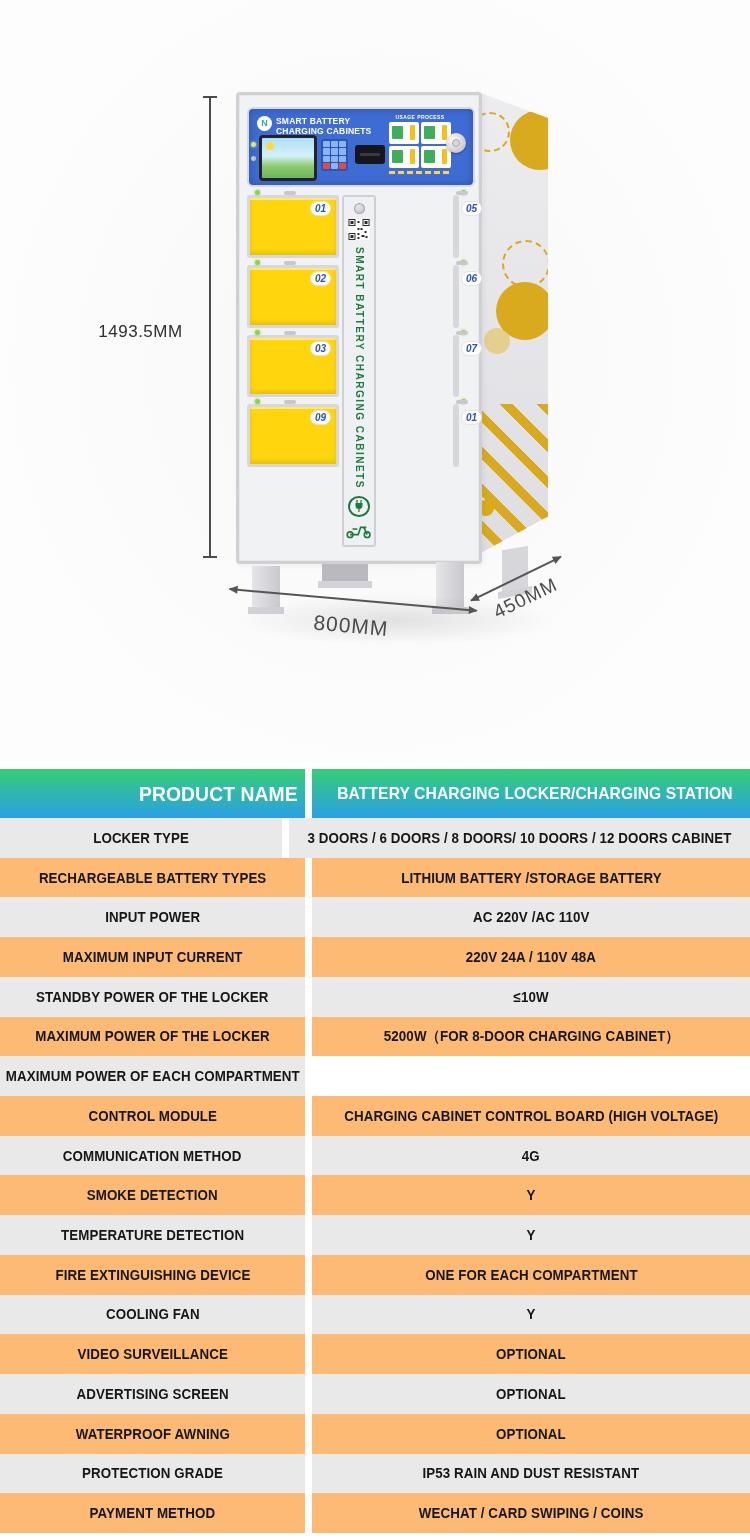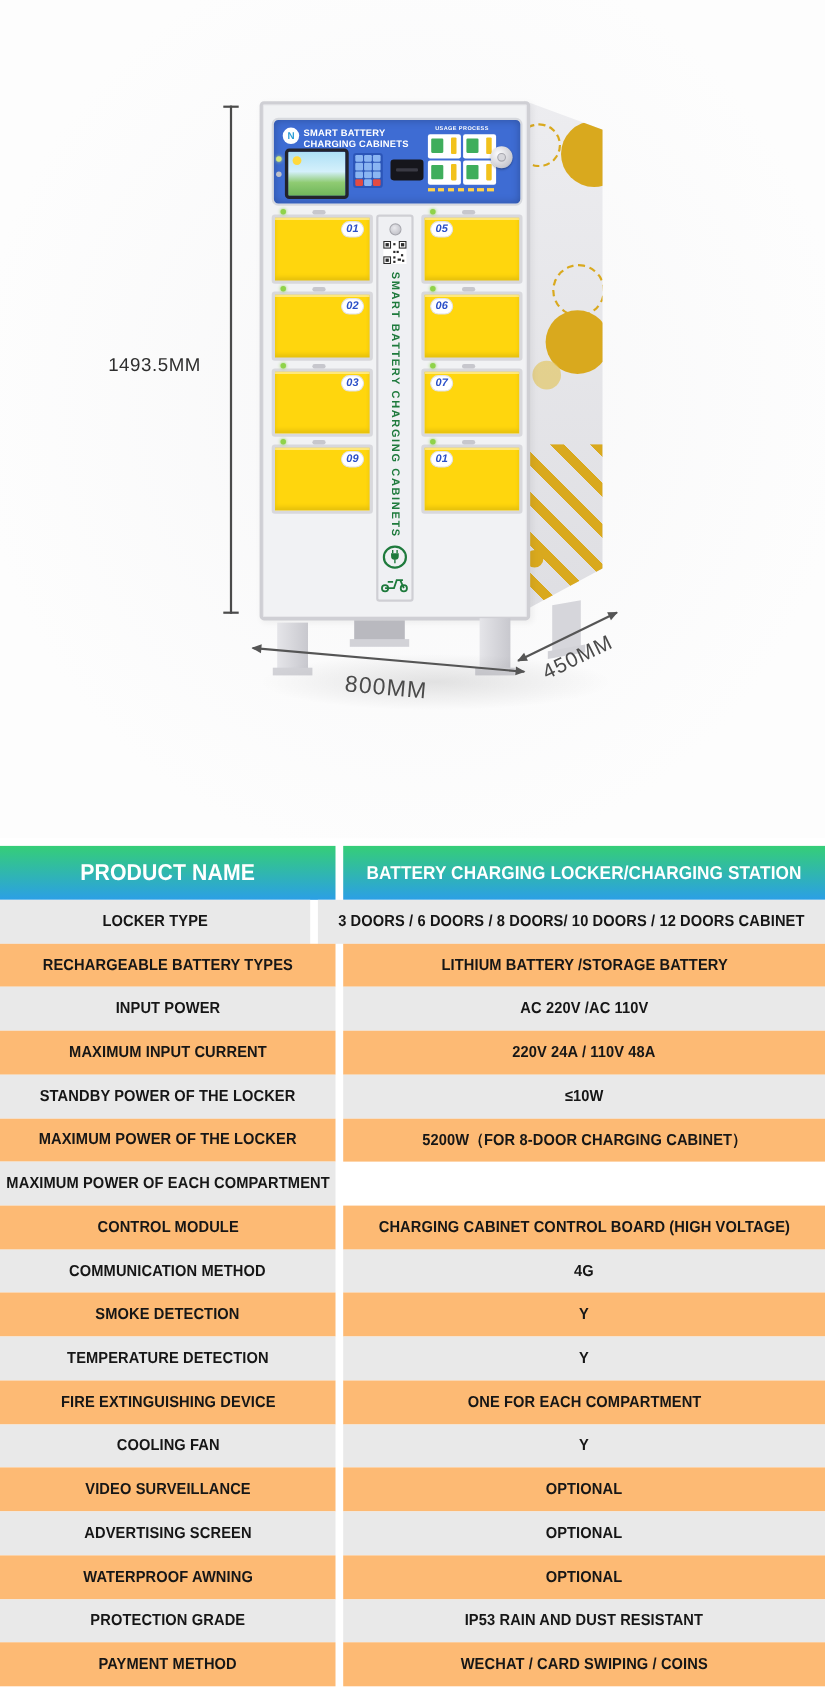--- a/index.html
+++ b/index.html
@@ -62,21 +62,21 @@
   .ucap{height:3px;margin-top:3px;
         background:repeating-linear-gradient(90deg,#ffd34d 0 6px,transparent 6px 9px);}
   .pbtn{position:absolute;left:197px;top:24px;width:20px;height:20px;border-radius:50%;
         background:radial-gradient(circle at 35% 35%,#fdfdfe,#c9c9cf 70%,#9d9da5);
         box-shadow:0 1px 2px rgba(0,0,0,.35);}
   .pbtn::after{content:"";position:absolute;left:6px;top:6px;width:8px;height:8px;border-radius:50%;
                background:#d7d7dc;border:1px solid #a7a7ae;box-sizing:border-box;}
 
   
   .col{position:absolute;top:100px;width:92px;height:272px;display:flex;flex-direction:column;gap:7px;}
-  .col.l{left:8px;} .col.r{left:144px;}
+  .col.l{left:8px;} .col.r{left:128px;align-items:flex-end;}
   .door{position:relative;flex:1;background:#ffd60d;border:3px solid #d8d8dc;border-radius:3px;
         box-shadow:inset 0 2px 0 rgba(255,255,255,.45),inset 0 -3px 4px rgba(0,0,0,.10);}
   .badge{position:absolute;top:3px;background:#fff;border:1px solid #e2e2e6;border-radius:8px;
          padding:0 4px;font-size:10px;font-weight:bold;font-style:italic;color:#2b50c8;line-height:13px;}
   .col.l .badge{right:5px;} .col.r .badge{left:5px;}
   .door .led{position:absolute;top:-8px;left:5px;width:5px;height:5px;border-radius:50%;
              background:#8fd34a;box-shadow:0 0 3px #8fd34a;}
   .door .latch{position:absolute;top:-7px;left:40%;width:12px;height:4px;background:#c7c7cd;border-radius:2px;}
 
   
@@ -107,21 +107,21 @@
   .dline::before,.dline::after{content:"";position:absolute;top:-3px;border-top:4px solid transparent;
                                border-bottom:4px solid transparent;}
   .dline::before{left:-1px;border-right:9px solid #555;}
   .dline::after{right:-1px;border-left:9px solid #555;}
   .dlabel{margin-top:13px;text-align:center;font-size:21px;color:#4a4a4a;letter-spacing:1px;}
   .dim-d .dlabel{font-size:19px;margin-top:10px;}
 
   
   .spec{position:absolute;left:0;top:769px;width:750px;}
   .thead{display:flex;height:49px;}
-  .th{display:flex;align-items:center;justify-content:center;color:#fff;font-weight:bold;
+  .th{display:flex;align-items:center;justify-content:flex-end;color:#fff;font-weight:bold;
       background:linear-gradient(180deg,#35ce77 0%,#2b9fe6 100%);}
   .th.left{width:305px;margin-right:7px;font-size:21px;}
   .th.right{flex:1;font-size:17px;}
   .rows{display:flex;flex-direction:column;height:715px;}
   .trow{display:flex;flex:1;}
   .td{display:flex;align-items:center;justify-content:center;color:#161616;font-weight:bold;}
   .td.left{width:305px;margin-right:7px;font-size:14.5px;}
   .td.right{flex:1;font-size:14.5px;}
   .odd  .td{background:#e9e9e9;}
   .even .td{background:#fdba74;}

